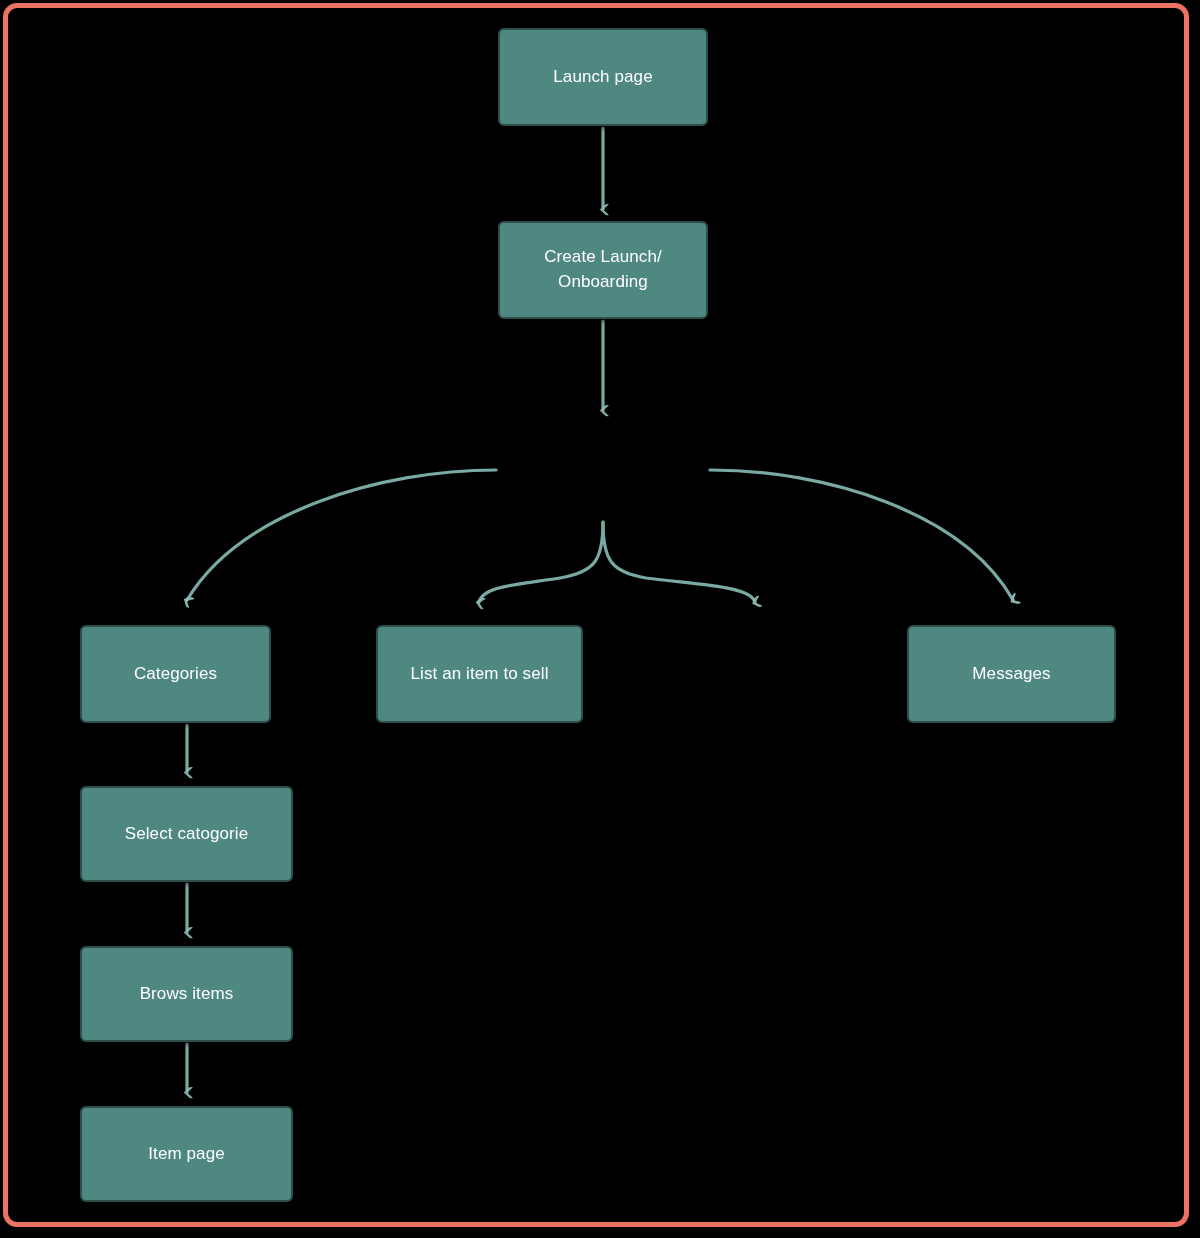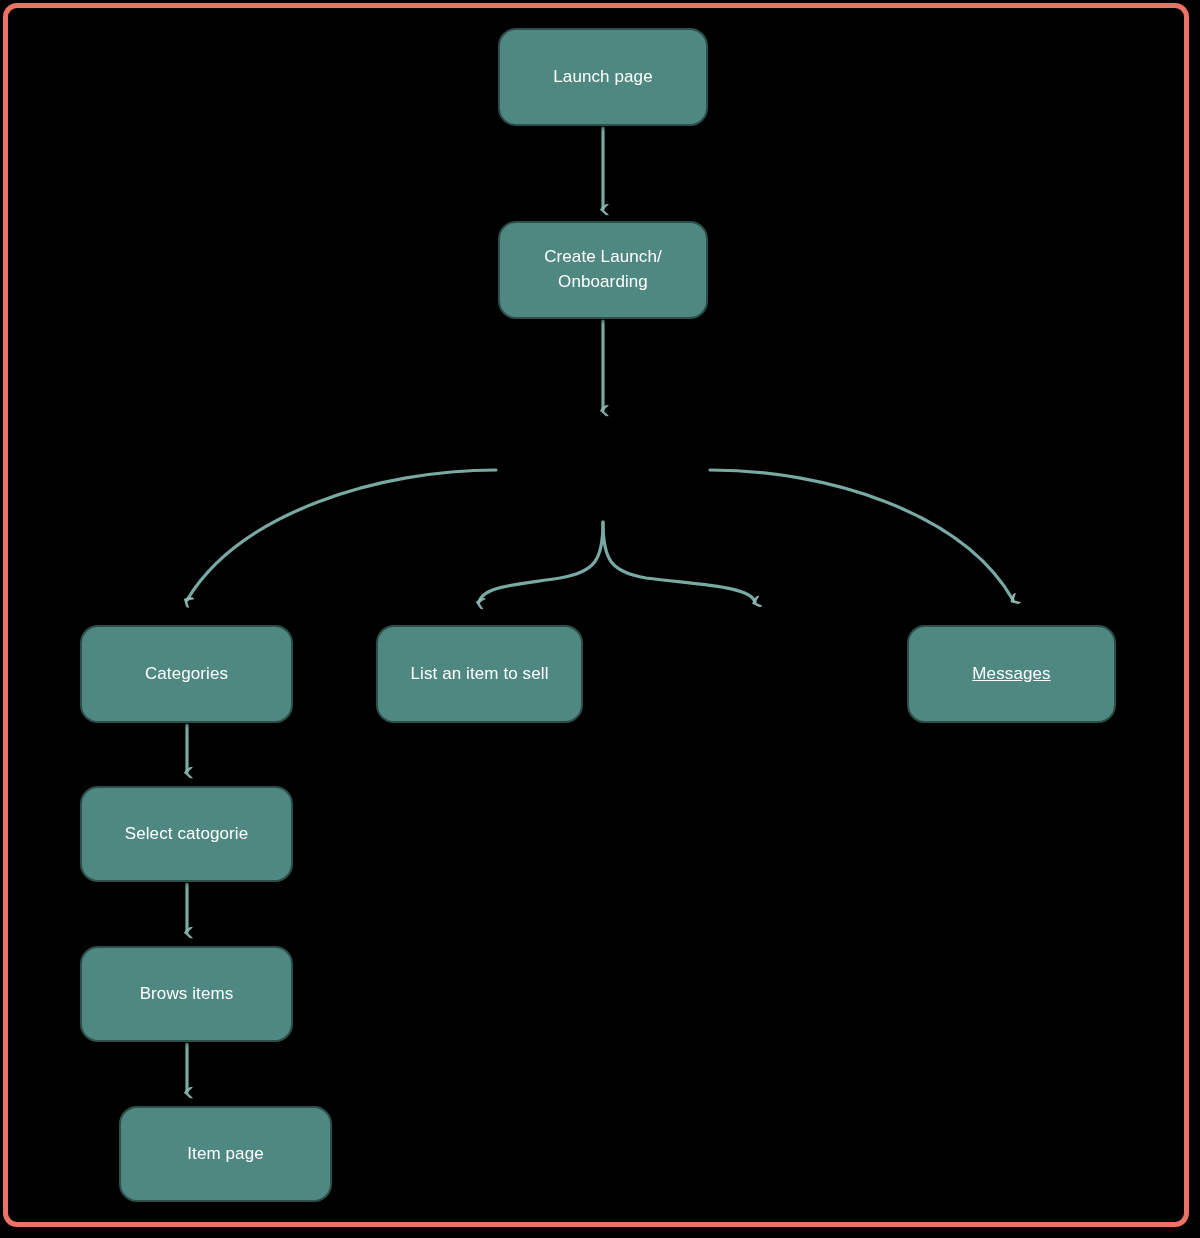--- a/index.html
+++ b/index.html
@@ -35,21 +35,21 @@
     left: 0;
     top: 0;
     width: 1200px;
     height: 1238px;
   }
   .node {
     position: absolute;
     box-sizing: border-box;
     background: #4f8881;
     border: 2px solid #2c4f4b;
-    border-radius: 18px;
+    border-radius: 6px;
     display: flex;
     align-items: center;
     justify-content: center;
     text-align: center;
     color: #ffffff;
     font-size: 17px;
     line-height: 1.45;
     letter-spacing: 0.1px;
     box-shadow: 0 2px 4px rgba(0,0,0,0.55);
   }
@@ -89,38 +89,38 @@
   <div class="node" style="left:498px;top:28px;width:210px;height:98px;">
     <span class="label">Launch page</span>
   </div>
 
   <div class="node" style="left:498px;top:221px;width:210px;height:98px;">
     <span class="label">Create Launch/
 Onboarding</span>
   </div>
 
 
-  <div class="node" style="left:80px;top:625px;width:213px;height:98px;justify-content:center;">
+  <div class="node" style="left:80px;top:625px;width:191px;height:98px;justify-content:center;">
     <span class="label">Categories</span>
   </div>
 
   <div class="node" style="left:376px;top:625px;width:207px;height:98px;">
     <span class="label">List an item to sell</span>
   </div>
 
 
-  <div class="node" style="left:907px;top:625px;width:209px;height:98px;text-decoration:underline;">
+  <div class="node" style="left:907px;top:625px;width:209px;height:98px;">
     <span class="label">Messages</span>
   </div>
 
   <div class="node" style="left:80px;top:946px;width:213px;height:96px;">
     <span class="label">Brows items</span>
   </div>
 
   <div class="node" style="left:80px;top:786px;width:213px;height:96px;">
     <span class="label">Select catogorie</span>
   </div>
 
-  <div class="node" style="left:80px;top:1106px;width:213px;height:96px;margin-left:39px;">
+  <div class="node" style="left:80px;top:1106px;width:213px;height:96px;">
     <span class="label">Item page</span>
   </div>
 
 </div>
 
 </body></html>

